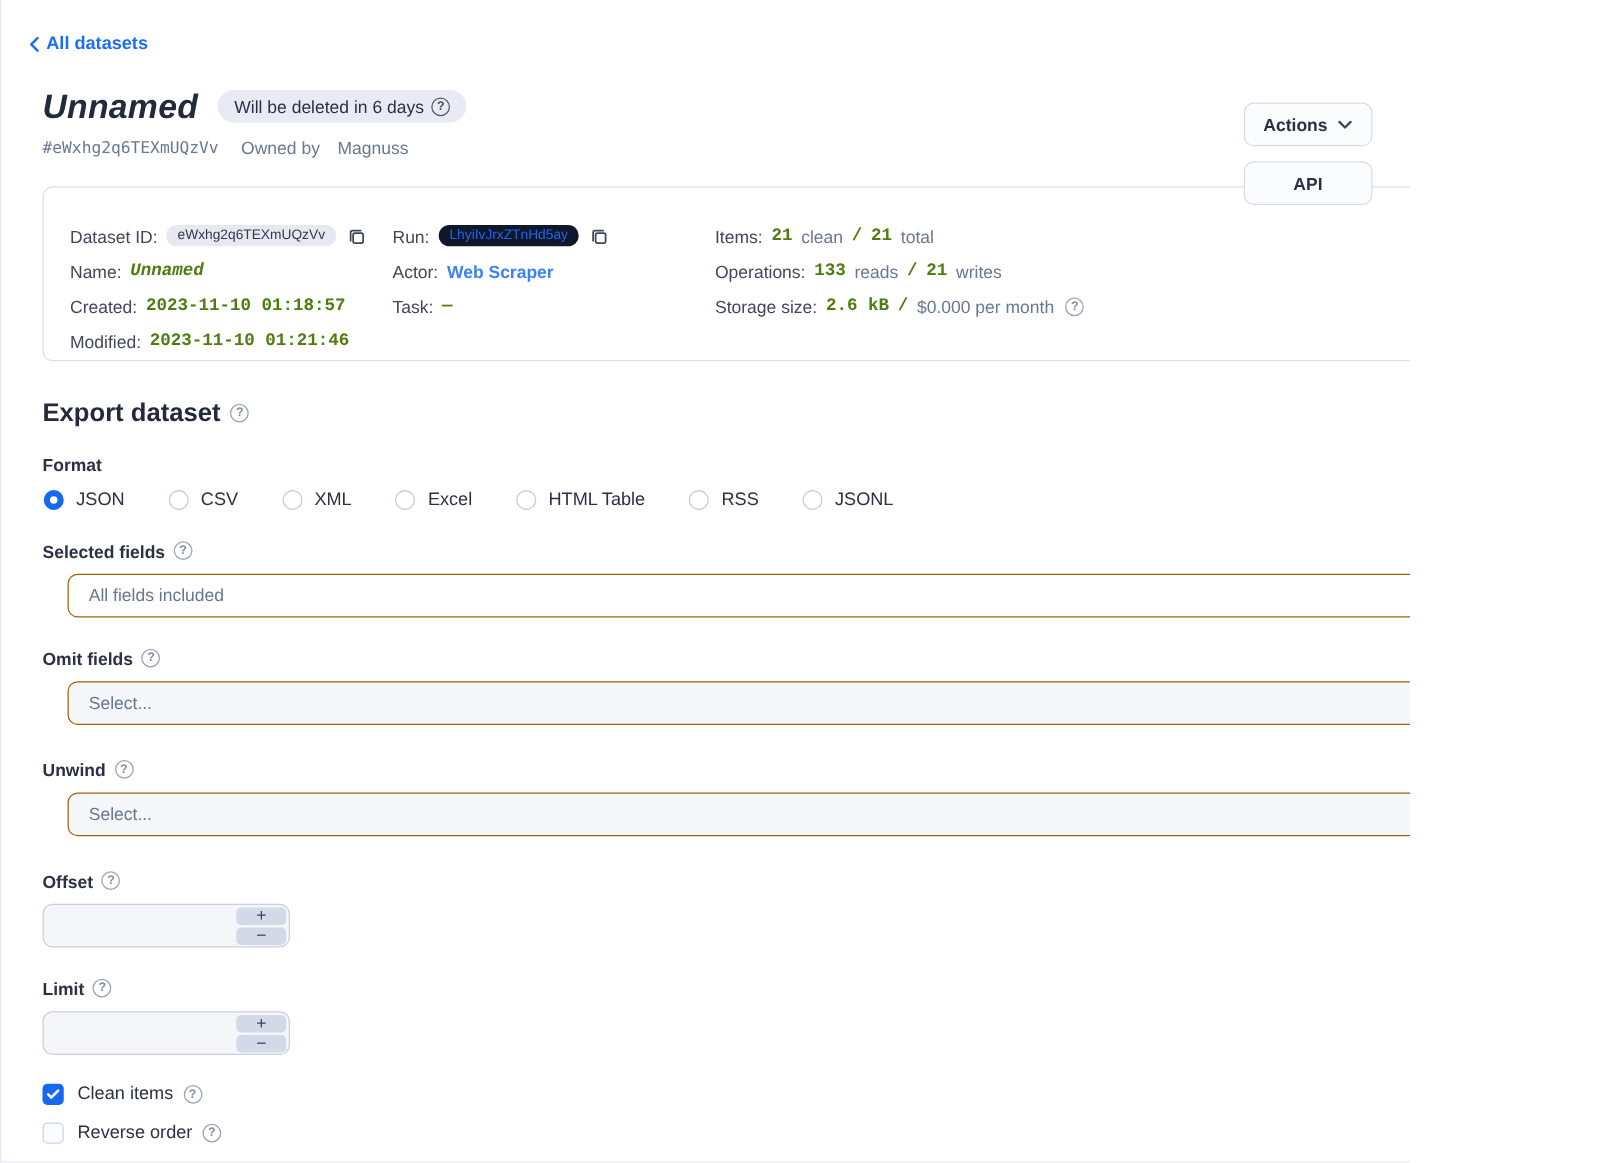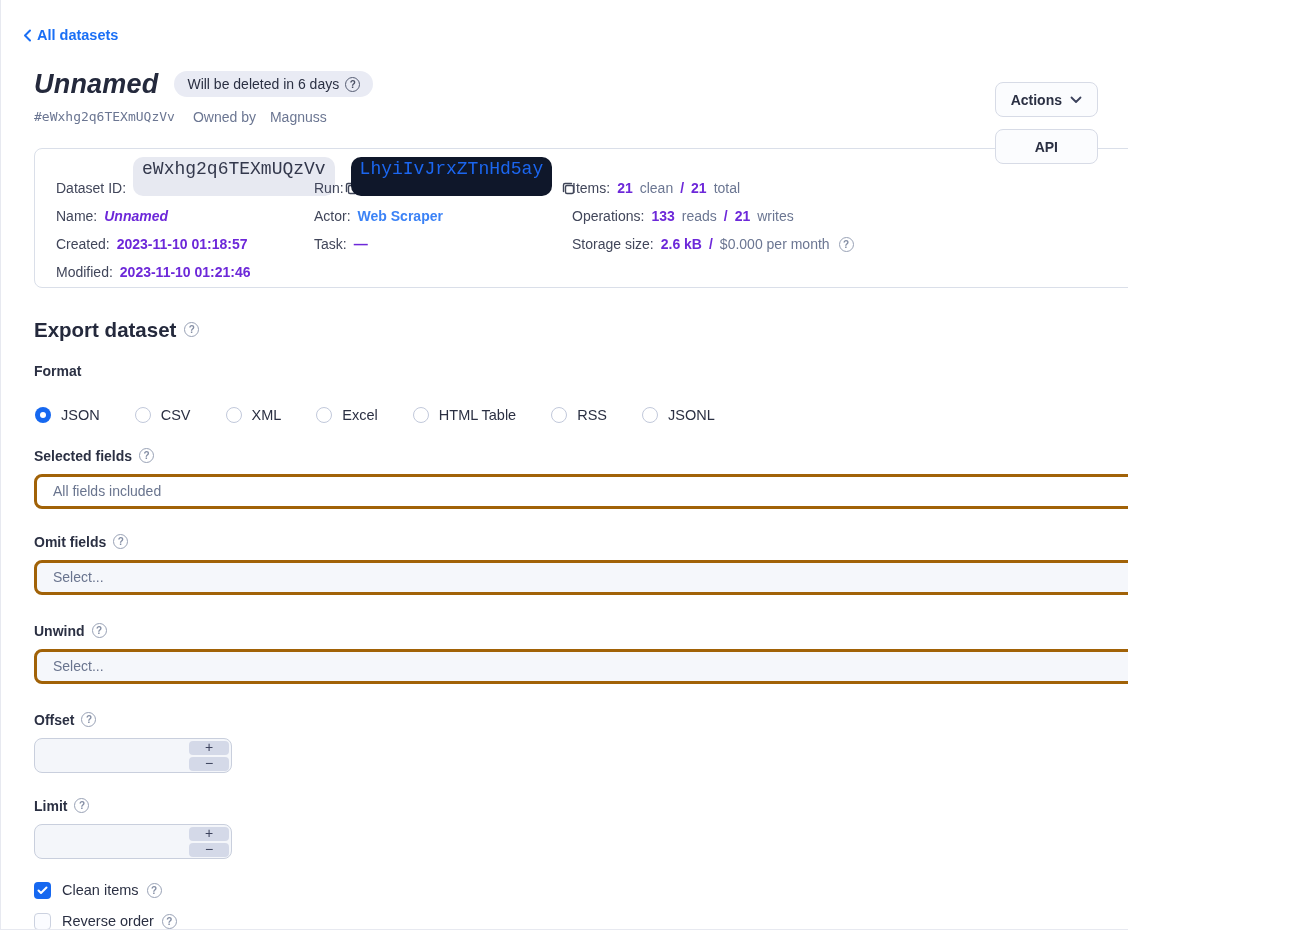--- a/index.html
+++ b/index.html
@@ -23,21 +23,21 @@
   }
   
   .title-row { display:flex; align-items:center; gap:16px; margin:23px 0 0 33px; }
   .page-title { font-size:27px; font-weight:800; font-style:italic; color:#24293c; letter-spacing:.2px; }
   .badge {
     display:inline-flex; align-items:center; gap:6px;
     background:#e9ebf4; border-radius:16px; padding:5px 13px;
     font-size:14px; color:#2b3043;
   }
   .subtitle-row {
-    display:flex; align-items:center; gap:18px;
+    display:flex; align-items:flex-end; gap:18px;
     margin:9px 0 0 33px; font-size:14px; color:#6b7692;
   }
   .mono-hash { font-family:"DejaVu Sans Mono", monospace; font-size:13px; color:#6b7692; }
   .top-actions { position:absolute; top:82px; right:30px; display:flex; gap:12px;flex-direction:column; }
   .btn-secondary {
     display:inline-flex; align-items:center; justify-content:center; gap:8px;
     height:35px; padding:0 15px;
     background:#fbfcfe; border:1px solid #d7dbe6; border-radius:8px;
     font-size:14px; font-weight:600; color:#2b3043; cursor:pointer;
     font-family:"Liberation Sans", sans-serif;
@@ -46,27 +46,27 @@
   .info-panel {
     display:flex;
     margin:23px 30px 0 33px; width:1229px; height:140px;
     border:1px solid #dadfe9; border-radius:8px; background:#fff;
     padding:19px 0 0 21px; font-size:14px;
   }
   .info-col { width:258px; }
   .info-col.wide { width:auto; }
   .info-row { height:28px; display:flex; align-items:flex-end; gap:7px; white-space:nowrap; }
   .info-label { color:#41465a; }
-  .info-value { font-weight:700; color:#6d28d9; }
+  .info-value { font-weight:700; color:#4d7c0f;font-family:Liberation Mono, monospace; }
   .info-value.italic { font-style:italic; }
   .muted { color:#6b7692; font-weight:400; }
   .chip {
-    font-family:Liberation Mono, monospace; font-size:18px;
+    font-family:Liberation Sans, sans-serif; font-size:11px;
     background:#e7e9f1; color:#33384c;
-    border-radius:10px; padding:2px 9px 17px;
+    border-radius:10px; padding:2px 9px 3px;
   }
   .chip.blue { background:#0f172a; color:#1b66f0; cursor:pointer; }
   .copy-icon { display:inline-flex; margin-left:2px; cursor:pointer; }
   .link { color:#3b82f6; font-weight:700; cursor:pointer; }
   
   .help {
     display:inline-flex; align-items:center; justify-content:center;
     width:15px; height:15px; border:1.3px solid #99a2b6; border-radius:50%;
     font-size:10px; font-weight:700; color:#848ea4;
     flex:0 0 auto; cursor:pointer;
@@ -78,34 +78,34 @@
     margin:30px 0 0 33px;
     font-size:20.5px; font-weight:800; color:#24293c;
   }
   .field-label {
     display:flex; align-items:center; gap:7px;
     margin:25px 0 0 33px;
     font-size:14px; font-weight:600; color:#2b3043;
   }
   .field-label.first { margin-top:21px; }
   .radio-row { display:flex; align-items:center; gap:35px; margin:12px 0 0 34px; }
-  .radio-item { display:inline-flex; align-items:center; gap:10px; font-size:14.5px; color:#2b3043; cursor:pointer;margin-top:16px; }
+  .radio-item { display:inline-flex; align-items:center; gap:10px; font-size:14.5px; color:#2b3043; cursor:pointer; }
   .radio-circle {
     width:16px; height:16px; border-radius:50%;
     background:#fff; border:1.5px solid #c2c9db; flex:0 0 auto;
   }
   .radio-circle.checked { border:none; background:#1668f0; position:relative; }
   .radio-circle.checked::after {
     content:""; position:absolute; left:5px; top:5px;
     width:6px; height:6px; border-radius:50%; background:#fff;
   }
   .select-box {
     display:flex; align-items:center; justify-content:space-between;
-    margin:10px 30px 0 33px; width:1229px; height:35px;
-    border:3px solid #a16207; border-radius:8px; background:#fff;
+    margin:10px 30px 0 53px; width:1229px; height:35px;
+    border:1px solid #a16207; border-radius:8px; background:#fff;
     padding:0 14px 0 16px; font-size:14px; color:#69748e; cursor:pointer;
   }
   .select-box.tinted { background:#f5f7fb; }
   .num-input {
     position:relative; margin:10px 0 0 33px; width:198px; height:35px;
     border:1px solid #c9cfdd; border-radius:8px; background:#f4f6fa;
   }
   .num-input input {
     width:150px; height:33px; border:none; background:transparent; outline:none;
     padding:0 0 0 14px; font-size:14px; font-family:"Liberation Sans", sans-serif;

